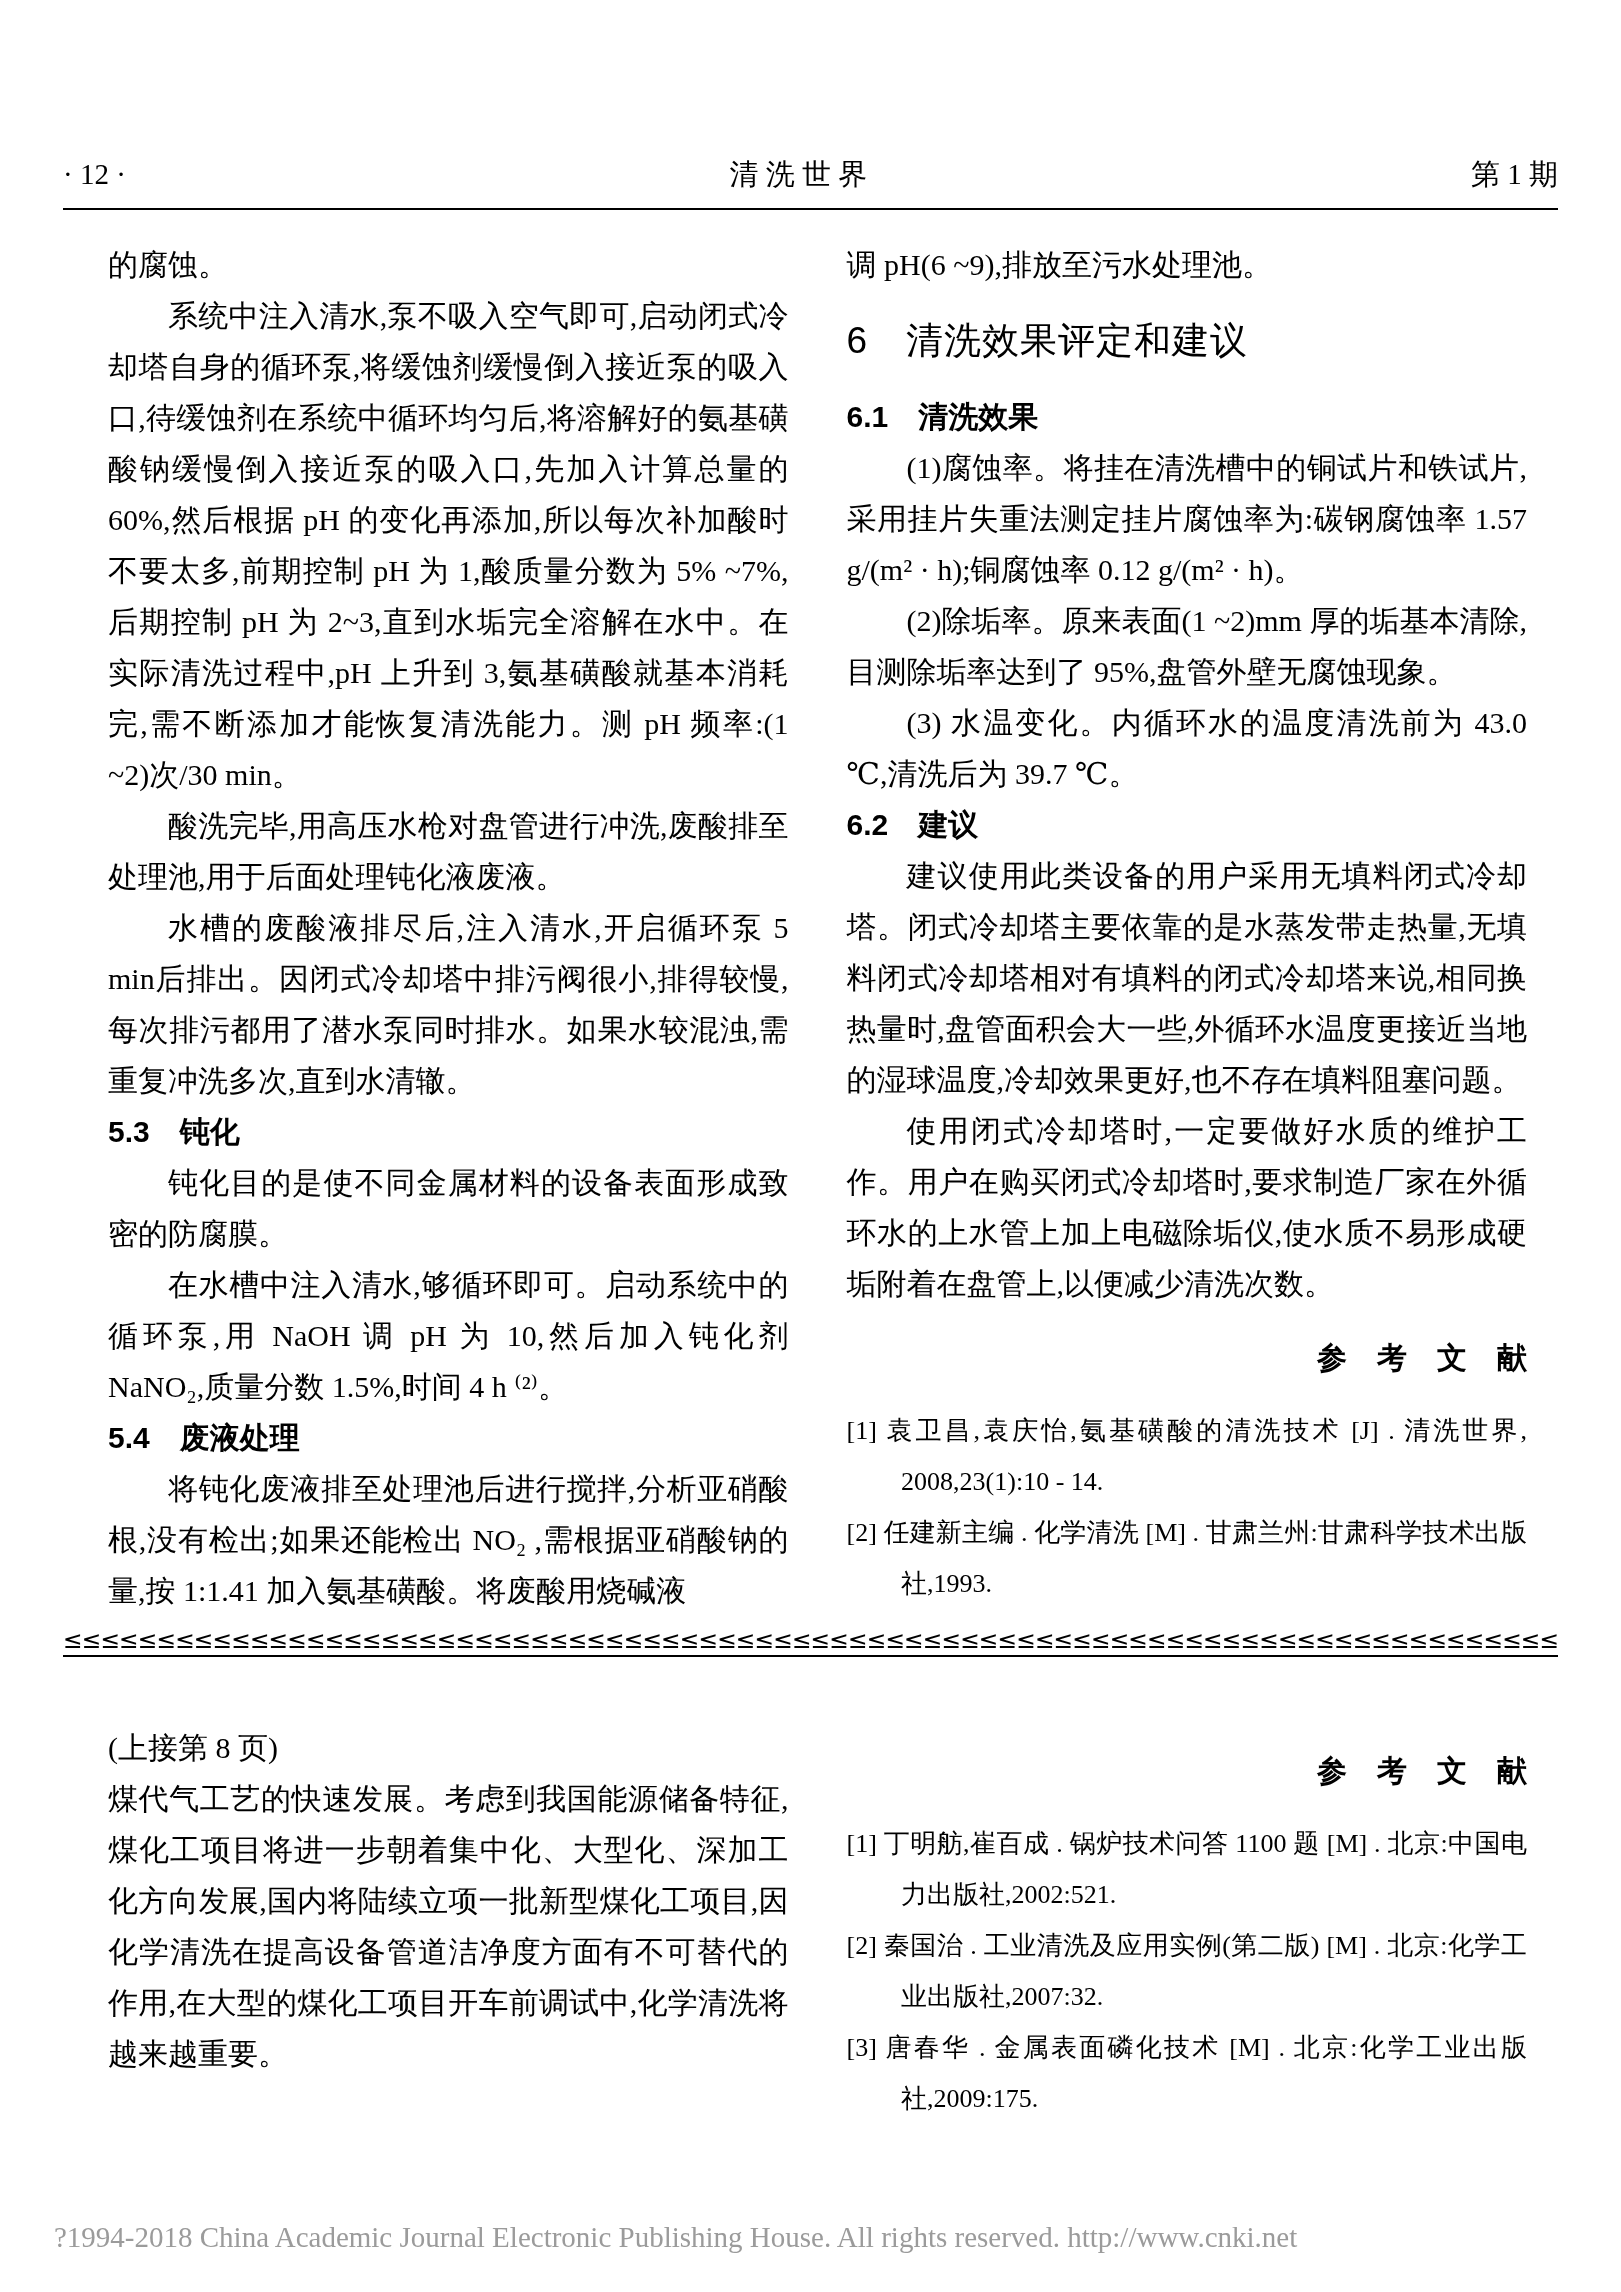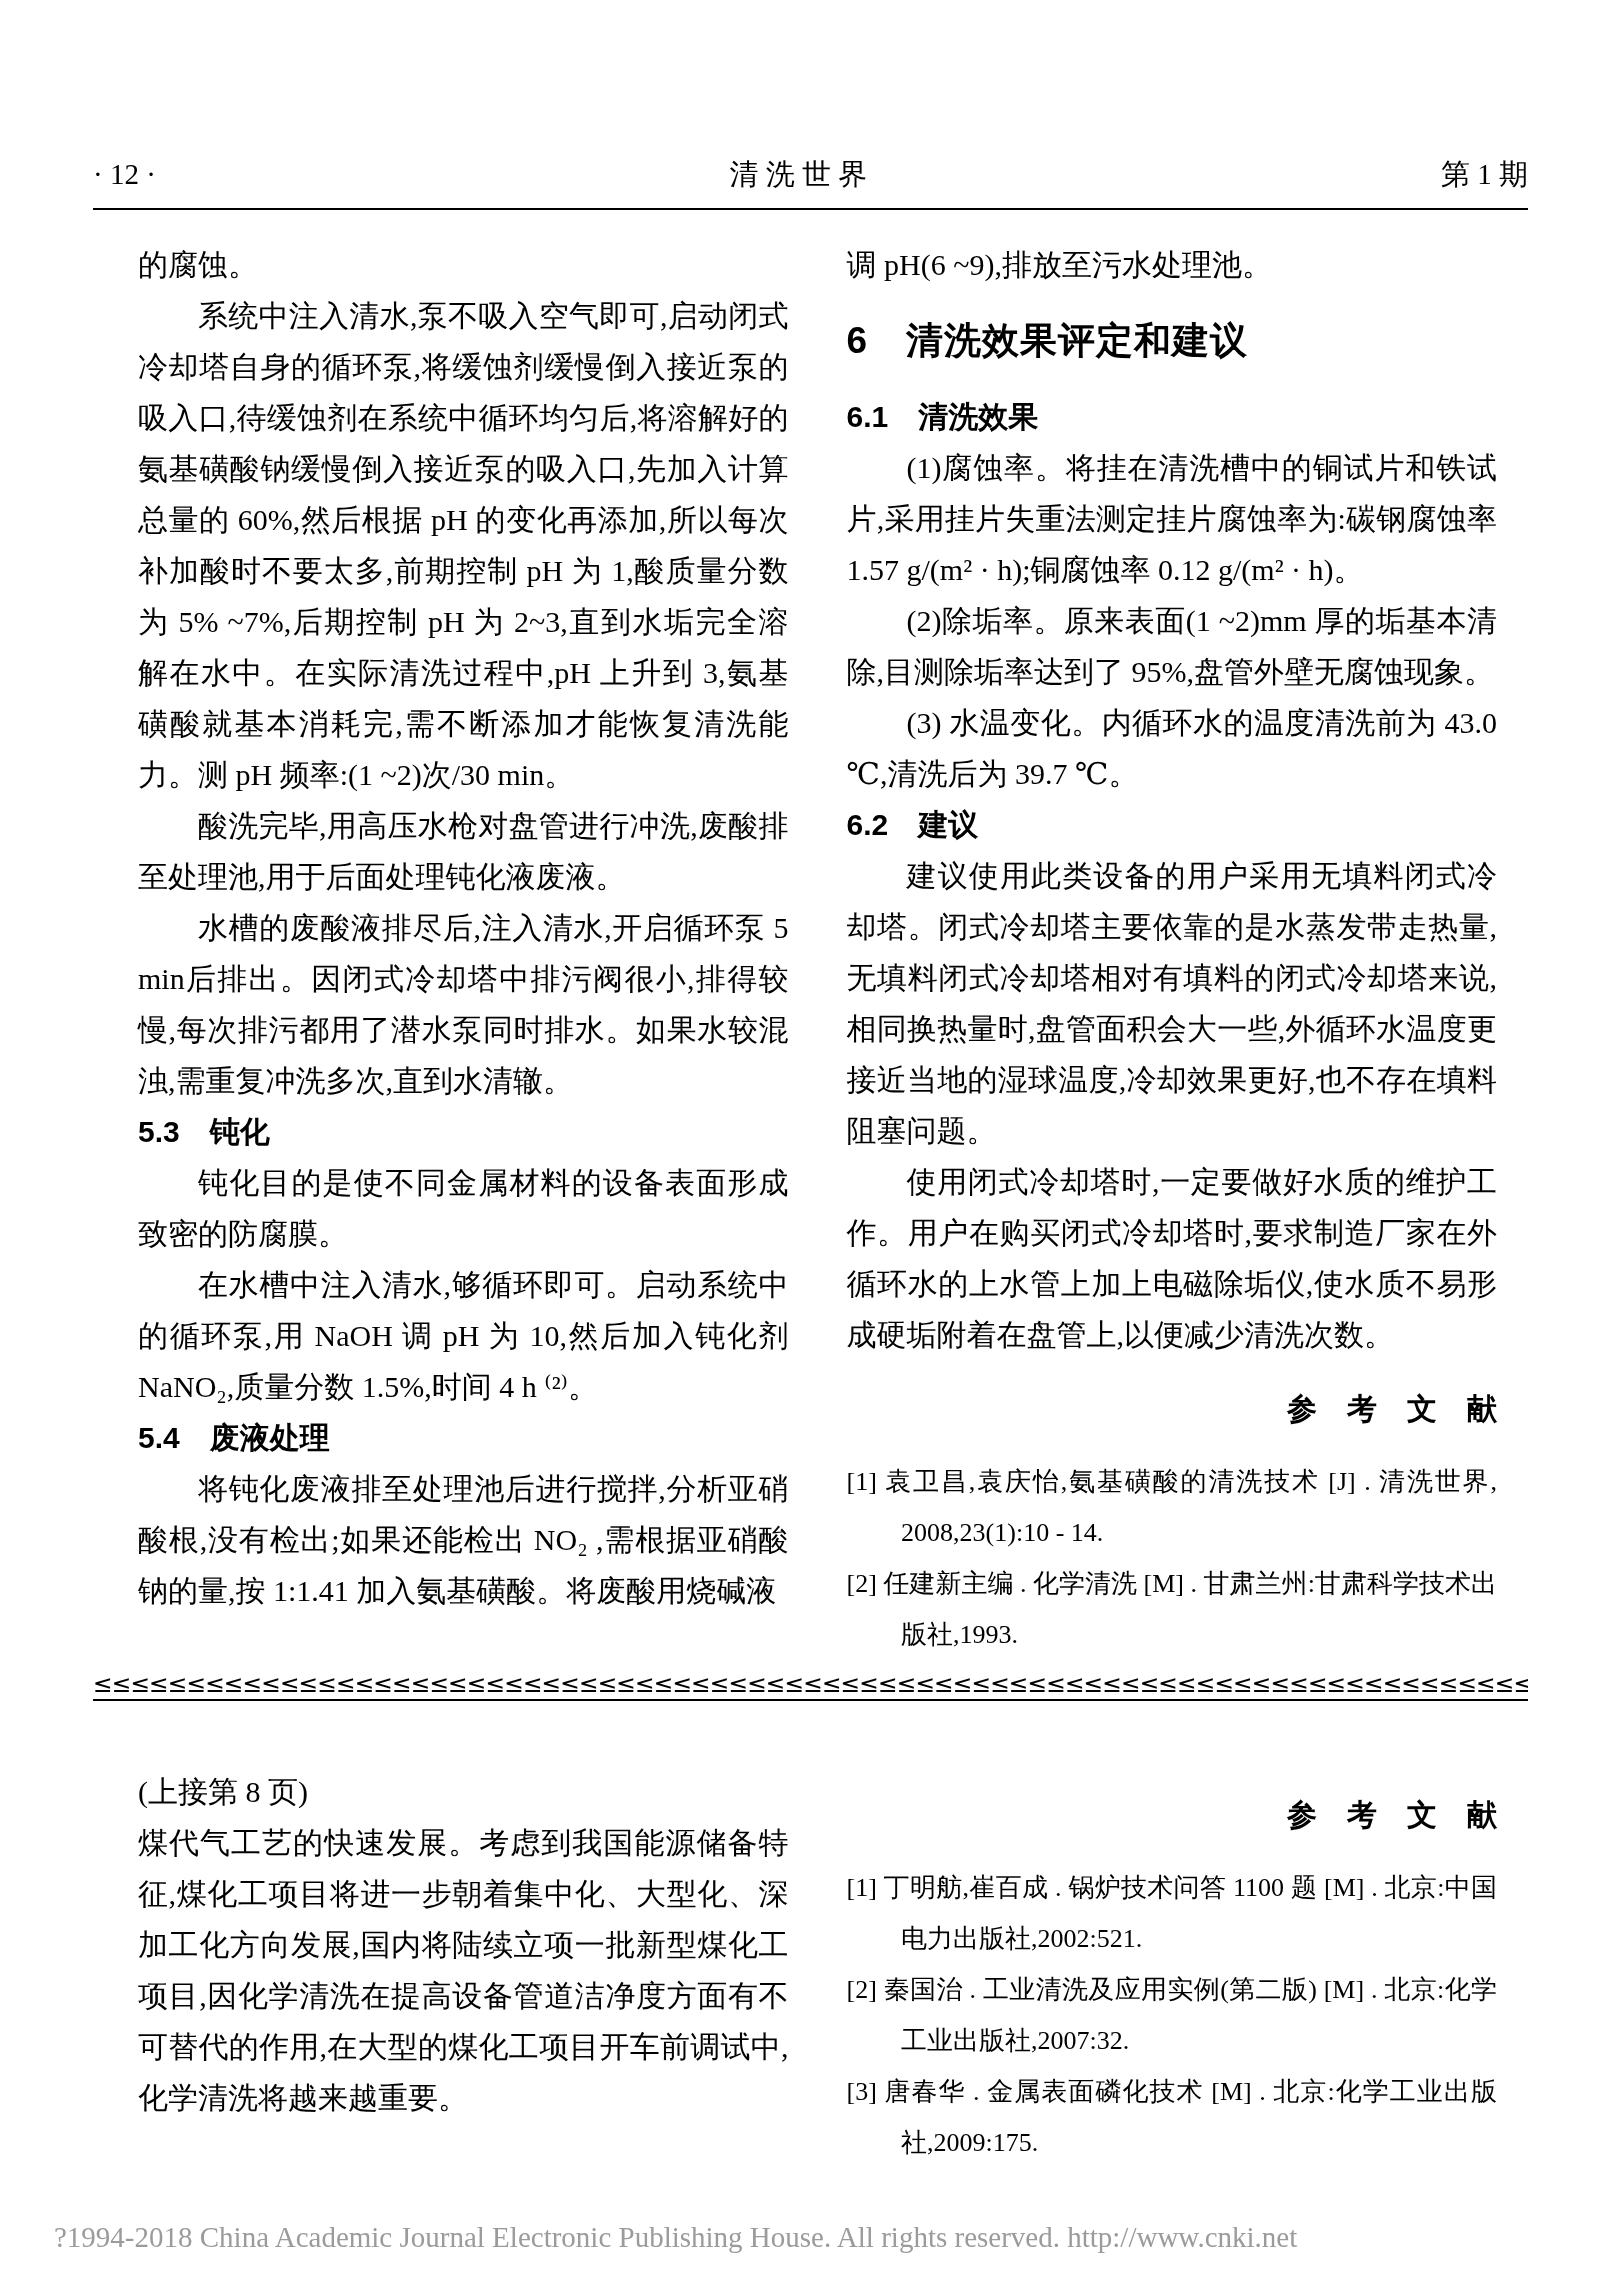--- a/index.html
+++ b/index.html
@@ -5,21 +5,21 @@
   html,body{margin:0;padding:0;background:#e8e8e8;}
   .page{
     position:relative;
     width:1621px;height:2293px;
     margin:0 auto;
     background:#ffffff;
     font-family:"Liberation Serif","DejaVu Serif",serif;
     color:#000;
     overflow:hidden;
   }
-  .content{margin:0 93px;}
+  .content{margin:0 63px;}
   
   .header-row{
     display:flex;justify-content:space-between;align-items:flex-end;
     padding-top:155px;
     font-size:29px;line-height:39px;
   }
   .header-rule{border-bottom:2.9px solid #000;margin-top:13.7px;}
   
   .cols{display:flex;gap:58px;padding-left:45px;padding-right:31px;}
   .col{flex:1 1 0;min-width:0;}
@@ -28,21 +28,21 @@
   
   .blk{font-size:30px;line-height:51px;text-align:justify;}
   .blk-para{text-indent:2em;}
   .blk-cont{text-indent:0;}
   .blk-subhead{
     font-family:"Liberation Sans","DejaVu Sans",sans-serif;
     font-weight:bold;text-indent:0;text-align:left;
   }
   .blk-bighead{
     font-family:"Liberation Sans","DejaVu Sans",sans-serif;
-    font-weight:bold;font-size:37px;line-height:51px;
+    font-weight:normal;font-size:37px;line-height:51px;
     margin:25.5px 0 24.5px 0;text-indent:0;text-align:left;letter-spacing:1px;
   }
   .blk-refhead{
     font-family:"Liberation Sans","DejaVu Sans",sans-serif;
     font-weight:bold;text-align:right;text-indent:0;
     margin:23.5px 0 21.6px 0;
   }
   .blk-ref{
     font-size:26px;line-height:51px;
     padding-left:2.1em;text-indent:-2.1em;

